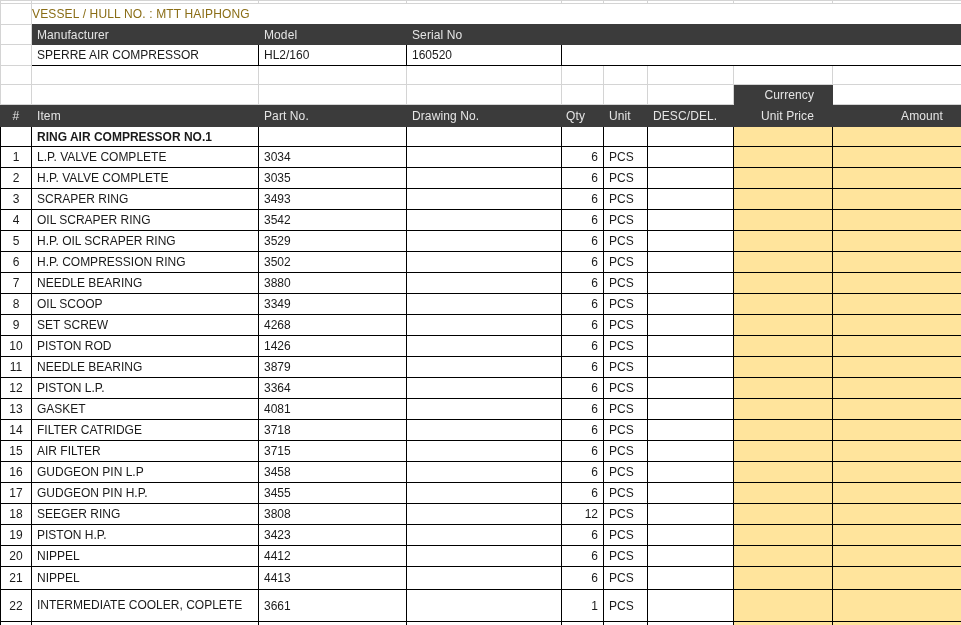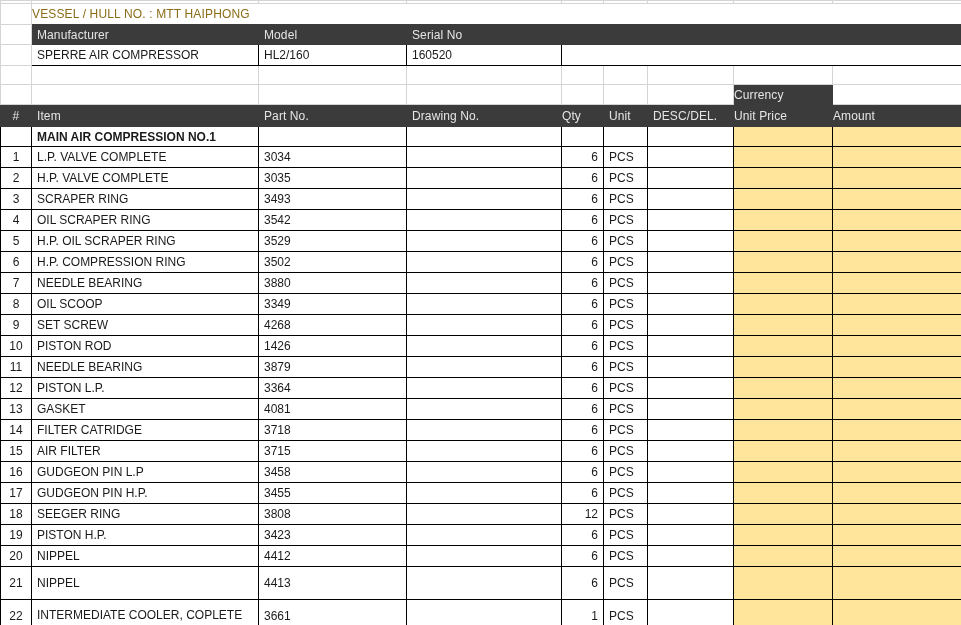--- a/index.html
+++ b/index.html
@@ -44,21 +44,21 @@
 
   
   .hdr {
     background: #3b3b3b;
     color: #e5e5e5;
     font-weight: bold;
     border: 1px solid #3b3b3b;
     letter-spacing: 0.1px;
   }
   .hdr.lpad { padding-left: 5px; }
-  .hdr.rpad { padding-right: 18px; }
+  .hdr.rpad { padding-right: 18px; text-align: right; }
   .hdr.ctr  { text-align: center; }
 
   
   .cell {
     border: 1px solid #000000;
     background: #ffffff;
     color: #1a1a1a;
   }
   .cell.lpad { padding-left: 5px; }
   .cell.rpad { padding-right: 5px; text-align: right; }
@@ -167,21 +167,21 @@
         <td class="hdr lpad">Drawing No.</td>
         <td class="hdr rpad">Qty</td>
         <td class="hdr lpad">Unit</td>
         <td class="hdr lpad">DESC/DEL.</td>
         <td class="hdr rpad">Unit Price</td>
         <td class="hdr rpad">Amount</td>
       </tr>
 
       <tr style="height:20px">
         <td class="cell ctr"></td>
-        <td class="cell lpad bold">MAIN AIR COMPRESSION NO.1</td>
+        <td class="cell lpad bold">RING AIR COMPRESSOR NO.1</td>
         <td class="cell"></td>
         <td class="cell"></td>
         <td class="cell"></td>
         <td class="cell"></td>
         <td class="cell"></td>
         <td class="cell yellow"></td>
         <td class="cell yellow"></td>
       </tr>
 
     <tr style="height: 21px;">
@@ -397,21 +397,21 @@
           <td class="cell ctr">20</td>
           <td class="cell lpad">NIPPEL</td>
           <td class="cell lpad">4412</td>
           <td class="cell lpad"></td>
           <td class="cell rpad">6</td>
           <td class="cell lpad">PCS</td>
           <td class="cell lpad"></td>
           <td class="cell rpad yellow"></td>
           <td class="cell rpad yellow"></td>
         </tr>
-        <tr style="height: 33px;">
+        <tr style="height: 23px;">
           <td class="cell ctr">21</td>
           <td class="cell lpad">NIPPEL</td>
           <td class="cell lpad">4413</td>
           <td class="cell lpad"></td>
           <td class="cell rpad">6</td>
           <td class="cell lpad">PCS</td>
           <td class="cell lpad"></td>
           <td class="cell rpad yellow"></td>
           <td class="cell rpad yellow"></td>
         </tr>

